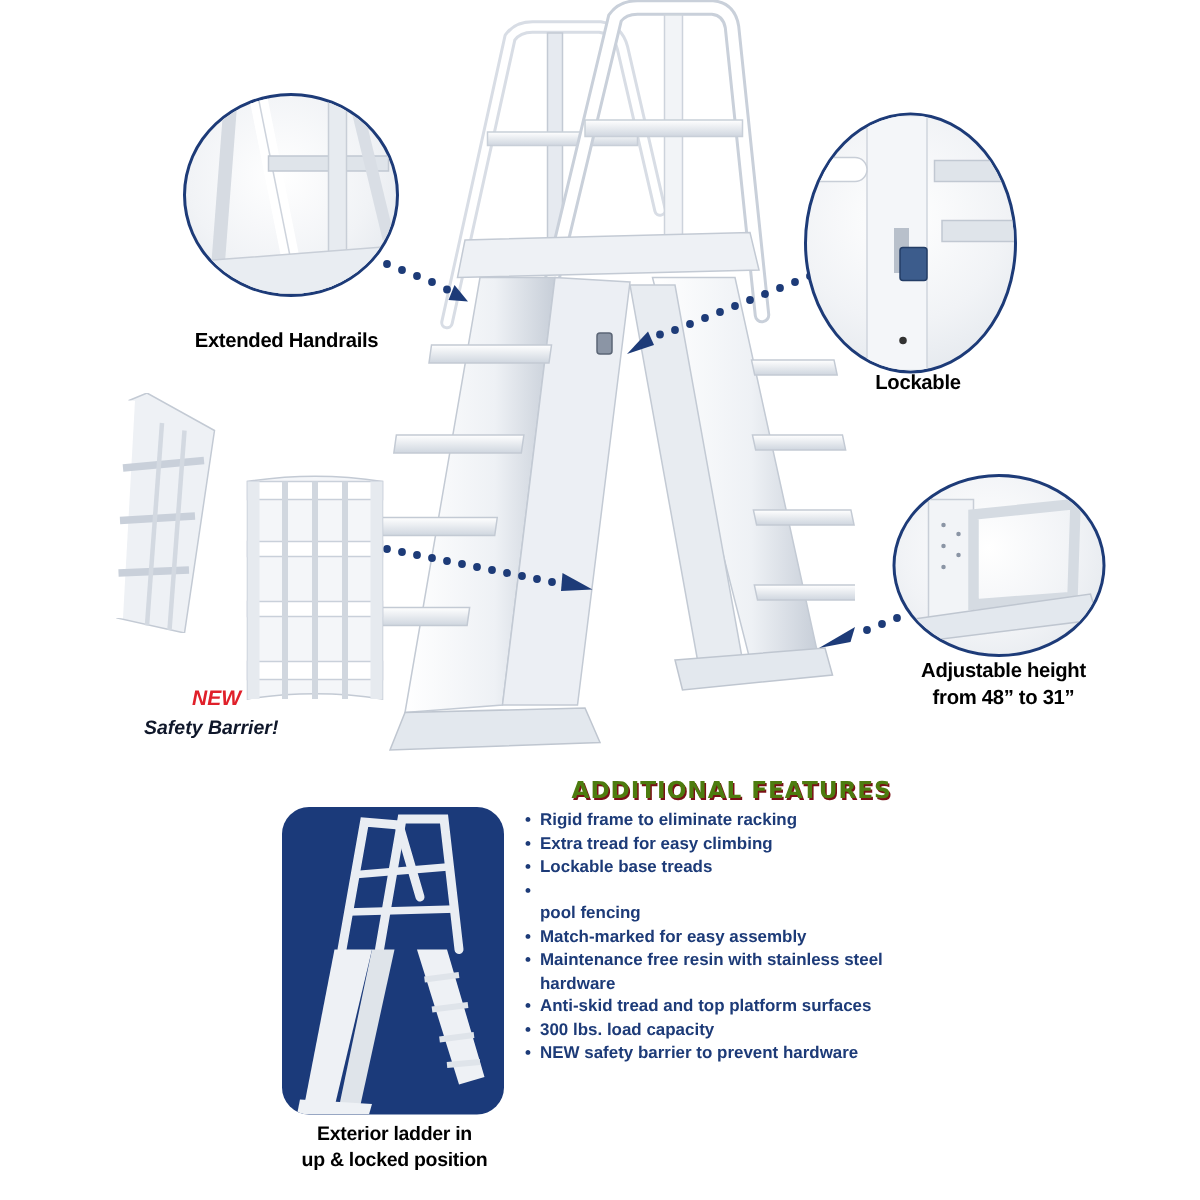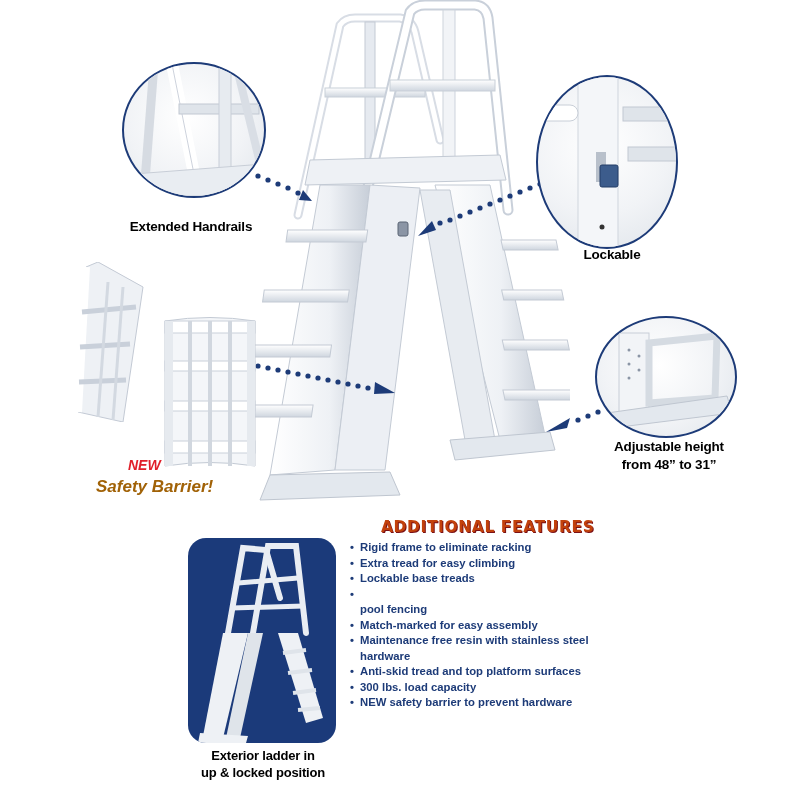--- a/index.html
+++ b/index.html
@@ -6,34 +6,34 @@
   body { width: 800px; height: 800px; position: relative; overflow: hidden;
          font-family: "Liberation Sans", "DejaVu Sans", sans-serif; }
   .abs { position: absolute; }
   .caption { position: absolute; text-align: center; font-weight: bold;
              font-size: 13.5px; line-height: 18px; color: #000000;
              font-family: "Liberation Sans", sans-serif; letter-spacing: -0.2px; }
   .callout-circle { position: absolute; border: 2px solid #1d3b78; border-radius: 50%;
                     background: radial-gradient(circle at 45% 40%, #ffffff 0%, #f1f3f6 55%, #dfe4ea 100%);
                     overflow: hidden; }
   .feat-title { position: absolute; left: 381px; top: 518px; font-weight: 900;
-                font-size: 15.5px; color: #c2410c; letter-spacing: 0.6px;
+                font-size: 15.5px; color: #4d7c0f; letter-spacing: 0.6px;
                 font-family: "DejaVu Sans", sans-serif;
                 text-shadow: 1px 1px 0 #7a1016; }
   .feat-list { position: absolute; left: 350px; top: 540px; margin: 0; padding: 0; list-style: none;
                width: 330px; }
   .feat-list li { position: relative; padding-left: 10px; font-weight: bold; font-size: 11.3px;
                   line-height: 15.5px; color: #1d3b78; margin-bottom: 0; }
   .feat-list li .bullet { position: absolute; left: 0; top: 0; }
   .blue-card { position: absolute; left: 188px; top: 538px; width: 148px; height: 205px;
                background: #1b3a7a; border-radius: 18px; overflow: hidden; }
   .new-label { position: absolute; left: 103px; top: 457px; font-style: italic; font-weight: 900;
                font-size: 14px; color: #e0202a; margin-left: 25px; }
   .barrier-label { position: absolute; left: 96px; top: 477px; font-style: italic; font-weight: bold;
-                   font-size: 17px; color: #a16207; }
+                   font-size: 13px; color: #0f172a; }
   svg { display: block; }
 </style>
 </head>
 <body>
 
 <div class="abs" style="left:250px; top:0; width:320px; height:510px;">
   <svg width="320" height="510" viewBox="0 0 320 510">
     <defs>
       <linearGradient id="rail" x1="0" x2="1">
         <stop offset="0" stop-color="#ffffff"></stop>

